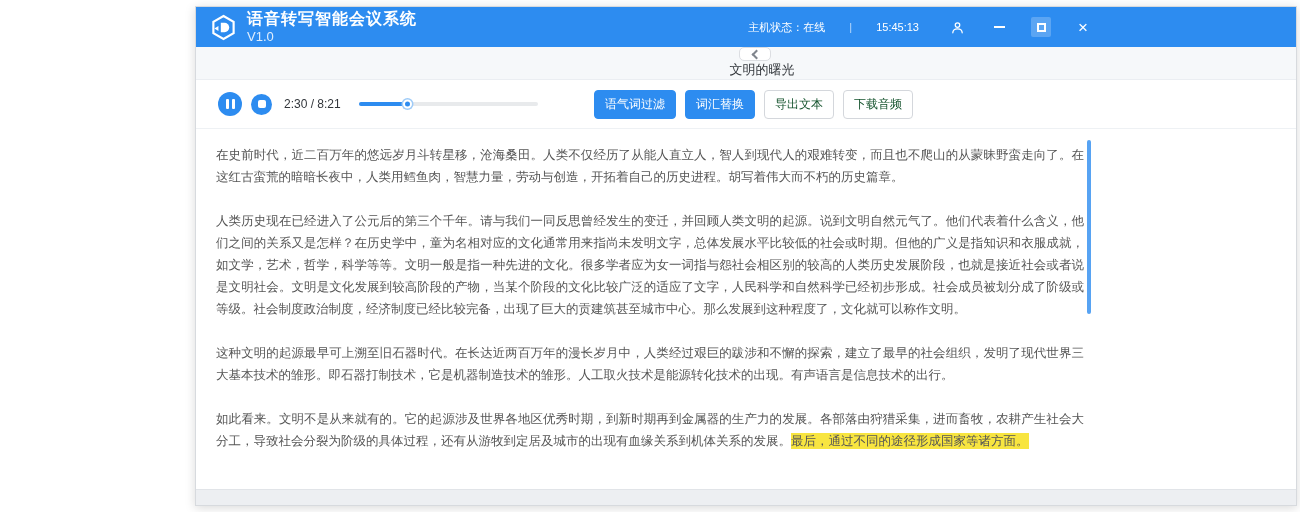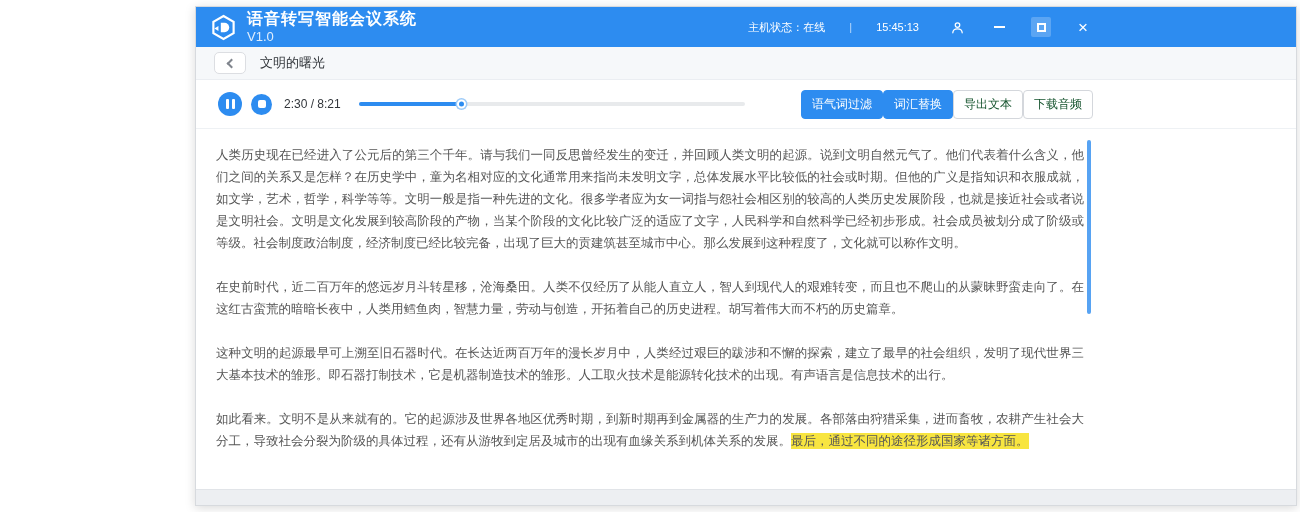--- a/index.html
+++ b/index.html
@@ -21,41 +21,41 @@
   .title-right { margin-left:auto; display:flex; align-items:center; gap:22px; color:#fff; font-size:11px; }
   .status-sep { opacity:.65; margin:0 2px; }
   .win-btn { display:flex; align-items:center; justify-content:center; width:20px; height:20px; cursor:pointer; }
   .min-bar { width:11px; height:2px; background:#fff; display:inline-block; }
   .max-box-wrap { background:rgba(255,255,255,.22); border-radius:2px; }
   .max-box { width:9px; height:9px; border:2px solid #fff; display:inline-block; }
   .close-x { color:#fff; font-size:17px; line-height:1; }
   .user-glyph { display:flex; align-items:center; margin-left:6px; }
 
   
-  .subheader { height:33px; background:#f6f8fa; border-bottom:1px solid #ebeef2; display:flex; align-items:center; padding-left:18px; }
+  .subheader { height:33px; background:#f6f8fa; border-bottom:1px solid #ebeef2; display:flex; align-items:center; padding-left:18px;flex-direction:column; }
   .back-btn { width:32px; height:22px; background:#fff; border:1px solid #dcdee2; border-radius:5px; display:flex; align-items:center; justify-content:center; cursor:pointer; }
   .chevron-left { width:7px; height:7px; border-left:2px solid #80858d; border-bottom:2px solid #80858d; transform:rotate(45deg); margin-left:3px; }
   .doc-title { margin-left:14px; font-size:13px; color:#32363b; }
 
   
   .player-row { height:49px; display:flex; align-items:center; border-bottom:1px solid #eef1f4; }
-  .player-inner { width:897px; display:flex; align-items:center; padding-left:22px; }
+  .player-inner { width:717px; display:flex; align-items:center; padding-left:22px; }
   .circle-btn { border-radius:50%; background:#2d8cf0; display:flex; align-items:center; justify-content:center; cursor:pointer; flex:none; }
   .pause-btn { width:24px; height:24px; }
   .stop-btn { width:21px; height:21px; margin-left:9px; }
   .pause-bars { display:flex; gap:3px; }
   .pause-bars i { width:3px; height:10px; background:#fff; border-radius:1px; }
   .stop-square { width:8px; height:8px; background:#fff; border-radius:2px; }
   .time-display { margin-left:12px; font-size:12px; color:#32363b; flex:none; }
   .slider { flex:1; height:4px; background:#e8eaec; border-radius:2px; margin:0 32px 0 18px; position:relative; cursor:pointer; }
   .slider-fill { height:4px; background:#2d8cf0; border-radius:2px; position:relative; }
   .slider-thumb { position:absolute; right:-7px; top:50%; transform:translateY(-50%);
     width:9px; height:9px; background:#2d8cf0; border:2.5px solid #fff; border-radius:50%;
     box-shadow:0 0 0 1.5px #9ecbf8; cursor:pointer; }
-  .btn-group { display:flex; flex:none;margin-left:24px; }
+  .btn-group { display:flex; gap:9px; flex:none;margin-left:24px; }
   .btn { font-size:12px; padding:5px 10px; border-radius:4px; cursor:pointer; white-space:nowrap;
     font-family:"Liberation Sans", sans-serif; }
   .btn-primary { background:#2d8cf0; color:#fff; border:1px solid #2d8cf0; }
   .btn-default { background:#fff; color:#14532d; border:1px solid #d4d7dc; }
 
   
   .transcript { position:relative; padding:15px 0 0 20px; }
   .transcript p { width:868px; font-size:12.5px; line-height:22px; color:#555; text-align:justify; margin-bottom:22px; }
   .hl { background:#f8e540; padding:1px 0; }
   .v-scrollbar { position:absolute; left:891px; top:133px; width:4px; height:174px; background:#57a3f3; border-radius:2px; cursor:pointer; }
@@ -131,22 +131,22 @@
       <div class="btn-group">
         <button class="btn btn-primary">语气词过滤</button>
         <button class="btn btn-primary">词汇替换</button>
         <button class="btn btn-default">导出文本</button>
         <button class="btn btn-default">下载音频</button>
       </div>
     </div>
   </div>
 
   <div class="transcript">
+    <p>在史前时代，近二百万年的悠远岁月斗转星移，沧海桑田。人类不仅经历了从能人直立人，智人到现代人的艰难转变，而且也不爬山的从蒙昧野蛮走向了。在这红古蛮荒的暗暗长夜中，人类用鳕鱼肉，智慧力量，劳动与创造，开拓着自己的历史进程。胡写着伟大而不朽的历史篇章。</p>
     <p>人类历史现在已经进入了公元后的第三个千年。请与我们一同反思曾经发生的变迁，并回顾人类文明的起源。说到文明自然元气了。他们代表着什么含义，他们之间的关系又是怎样？在历史学中，童为名相对应的文化通常用来指尚未发明文字，总体发展水平比较低的社会或时期。但他的广义是指知识和衣服成就，如文学，艺术，哲学，科学等等。文明一般是指一种先进的文化。很多学者应为女一词指与怨社会相区别的较高的人类历史发展阶段，也就是接近社会或者说是文明社会。文明是文化发展到较高阶段的产物，当某个阶段的文化比较广泛的适应了文字，人民科学和自然科学已经初步形成。社会成员被划分成了阶级或等级。社会制度政治制度，经济制度已经比较完备，出现了巨大的贡建筑甚至城市中心。那么发展到这种程度了，文化就可以称作文明。</p>
-    <p>在史前时代，近二百万年的悠远岁月斗转星移，沧海桑田。人类不仅经历了从能人直立人，智人到现代人的艰难转变，而且也不爬山的从蒙昧野蛮走向了。在这红古蛮荒的暗暗长夜中，人类用鳕鱼肉，智慧力量，劳动与创造，开拓着自己的历史进程。胡写着伟大而不朽的历史篇章。</p>
     <p>这种文明的起源最早可上溯至旧石器时代。在长达近两百万年的漫长岁月中，人类经过艰巨的跋涉和不懈的探索，建立了最早的社会组织，发明了现代世界三大基本技术的雏形。即石器打制技术，它是机器制造技术的雏形。人工取火技术是能源转化技术的出现。有声语言是信息技术的出行。</p>
     <p><span>如此看来。文明不是从来就有的。它的起源涉及世界各地区优秀时期，到新时期再到金属器的生产力的发展。各部落由狩猎采集，进而畜牧，农耕产生社会大分工，导致社会分裂为阶级的具体过程，还有从游牧到定居及城市的出现有血缘关系到机体关系的发展。</span><span class="hl">最后，通过不同的途径形成国家等诸方面。</span></p>
   </div>
 
   <div class="v-scrollbar"></div>
 
   <div class="footer-bar"></div>
 
 </div>
 

